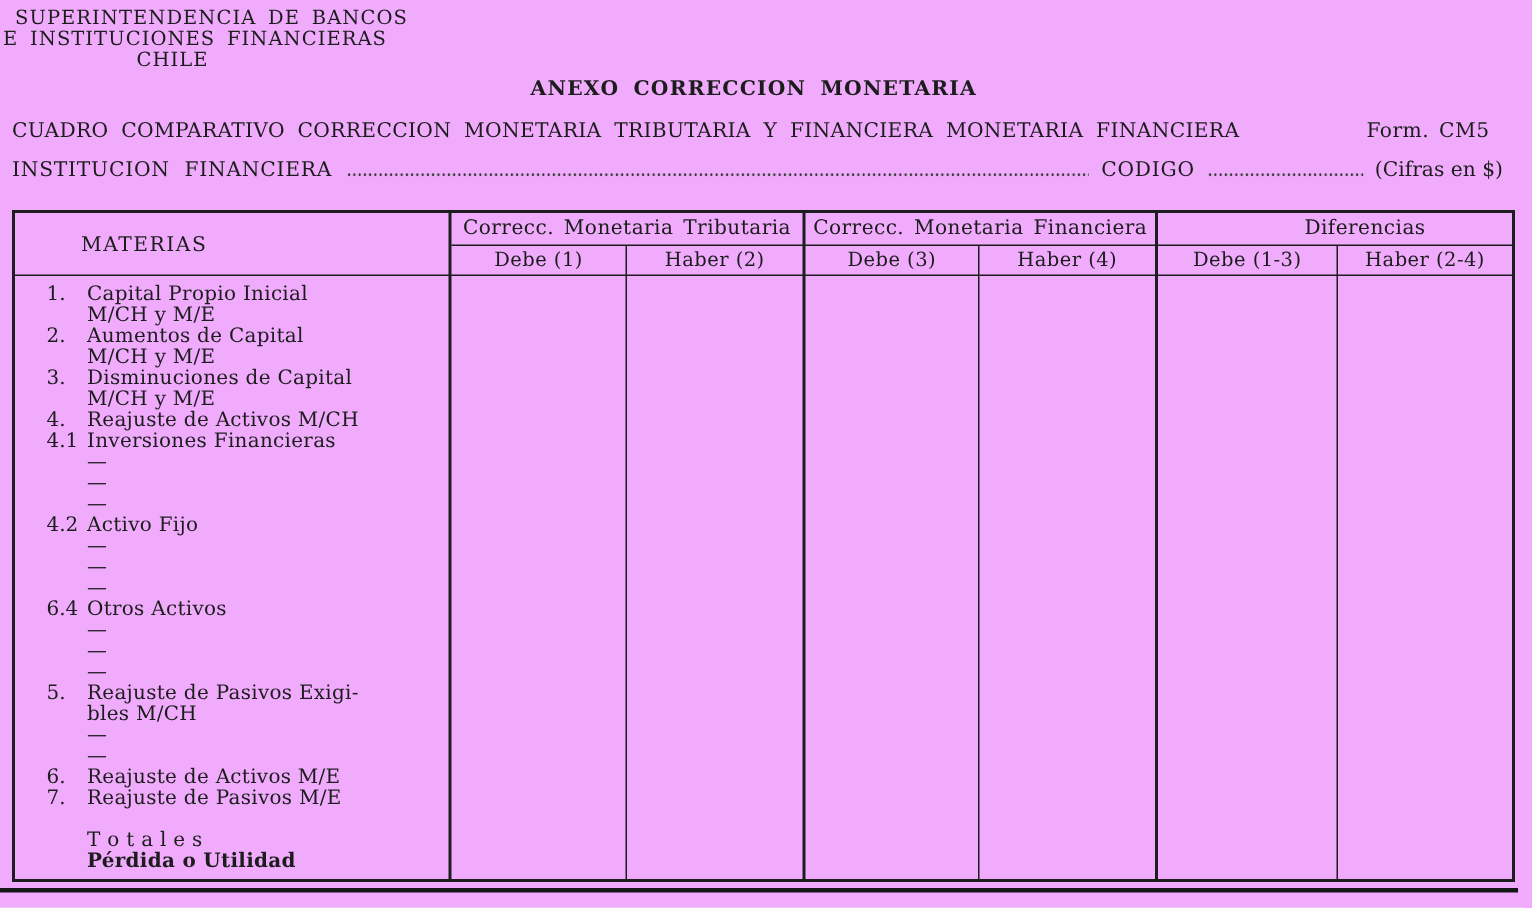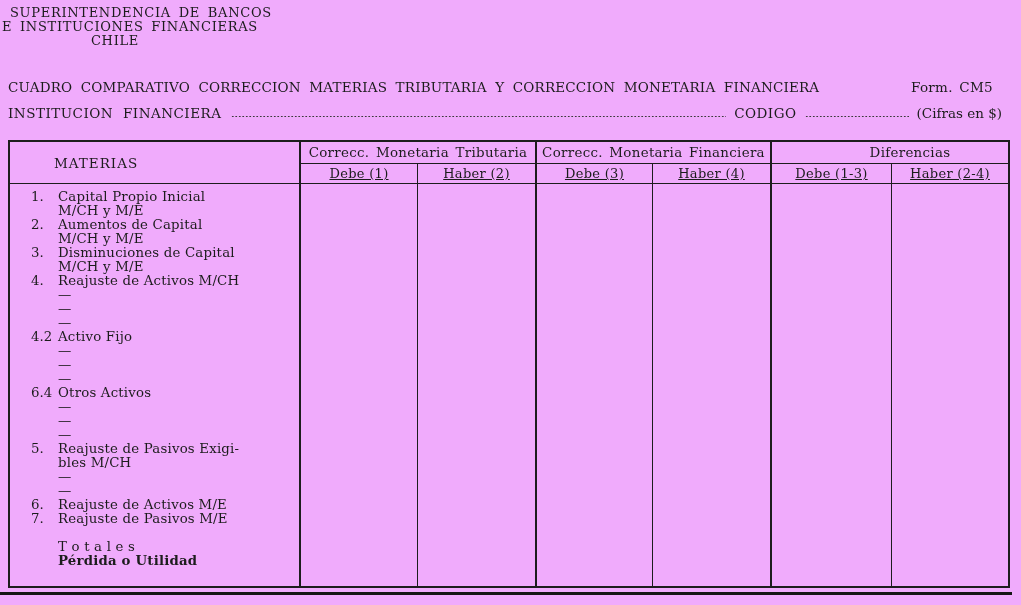--- a/index.html
+++ b/index.html
@@ -35,21 +35,21 @@
     grid-template-rows:22px 20px 1fr;}
   .cell{box-sizing:border-box;font-size:13.2px;}
   .bR1{border-right:1px solid #1d1d1d;}
   .bR2{border-right:2px solid #1d1d1d;}
   .bB1{border-bottom:1px solid #1d1d1d;}
   .hdr-materias{grid-area:1/1/3/2;display:flex;align-items:center;padding-left:44px;
     letter-spacing:1px;font-size:13.5px;}
   .grp{display:flex;align-items:center;justify-content:center;
     letter-spacing:0.3px;word-spacing:2px;font-size:13.4px;}
   .g1{grid-area:1/2/2/4;} .g2{grid-area:1/4/2/6;} .g3{grid-area:1/6/2/8;padding-left:40px;}
-  .sub{display:flex;align-items:center;justify-content:center;font-size:13px;letter-spacing:0.3px;text-decoration:underline;}
+  .sub{display:flex;align-items:center;justify-content:center;font-size:13px;letter-spacing:0.3px;}
   .s1{grid-area:2/2/3/3;} .s2{grid-area:2/3/3/4;} .s3{grid-area:2/4/3/5;}
   .s4{grid-area:2/5/3/6;} .s5{grid-area:2/6/3/7;} .s6{grid-area:2/7/3/8;}
   .body-materias{grid-area:3/1/4/2;padding-top:6px;overflow:hidden;}
   .bc1{grid-area:3/2/4/3;} .bc2{grid-area:3/3/4/4;} .bc3{grid-area:3/4/4/5;}
   .bc4{grid-area:3/5/4/6;} .bc5{grid-area:3/6/4/7;} .bc6{grid-area:3/7/4/8;}
   .m-line{display:flex;height:14px;line-height:14px;font-size:13.3px;white-space:nowrap;}
   .m-num{flex:0 0 27px;margin-left:21px;}
   .m-txt{letter-spacing:0.2px;}
   .m-line.bold .m-txt{font-weight:bold;}
   
@@ -59,23 +59,24 @@
 <body>
 
 <div class="page">
 
   <div class="letterhead">
     <div class="lh1">SUPERINTENDENCIA DE BANCOS</div>
     <div class="lh2">E INSTITUCIONES FINANCIERAS</div>
     <div class="lh3">CHILE</div>
   </div>
 
+  <div class="title">ANEXO CORRECCION MONETARIA</div>
 
   <div class="subtitle-row">
-    <span class="subtitle">CUADRO COMPARATIVO CORRECCION MATERIAS TRIBUTARIA Y CORRECCION MONETARIA FINANCIERA</span>
+    <span class="subtitle">CUADRO COMPARATIVO CORRECCION MONETARIA TRIBUTARIA Y FINANCIERA MONETARIA FINANCIERA</span>
     <span class="formcode">Form. CM5</span>
   </div>
 
   <div class="inst-row">
     <span class="inst-label">INSTITUCION FINANCIERA</span>
     <span class="leader"></span>
     <span class="inst-label">CODIGO</span>
     <span class="leader short"></span>
     <span>(Cifras en $)</span>
   </div>
@@ -115,20 +116,24 @@
           <span class="m-num">3.</span>
           <span class="m-txt">Disminuciones de Capital</span>
         </div>
         <div class="m-line">
           <span class="m-num"></span>
           <span class="m-txt">M/CH y M/E</span>
         </div>
         <div class="m-line">
           <span class="m-num">4.</span>
           <span class="m-txt">Reajuste de Activos M/CH</span>
+        </div>
+        <div class="m-line">
+          <span class="m-num">4.1</span>
+          <span class="m-txt">Inversiones Financieras</span>
         </div>
         <div class="m-line">
           <span class="m-num"></span>
           <span class="m-txt">—</span>
         </div>
         <div class="m-line">
           <span class="m-num"></span>
           <span class="m-txt">—</span>
         </div>
         <div class="m-line">

